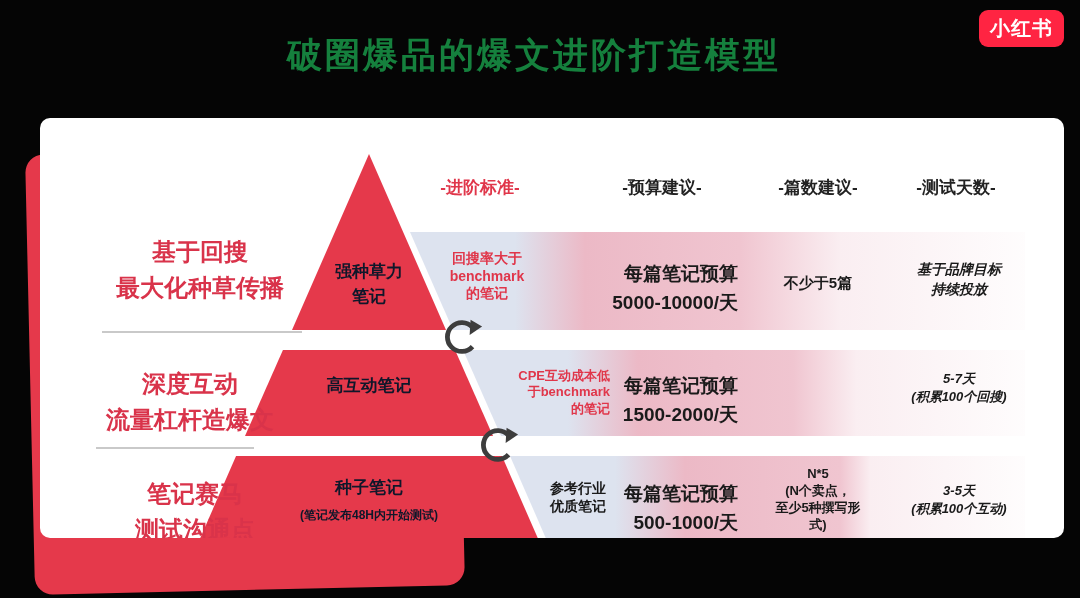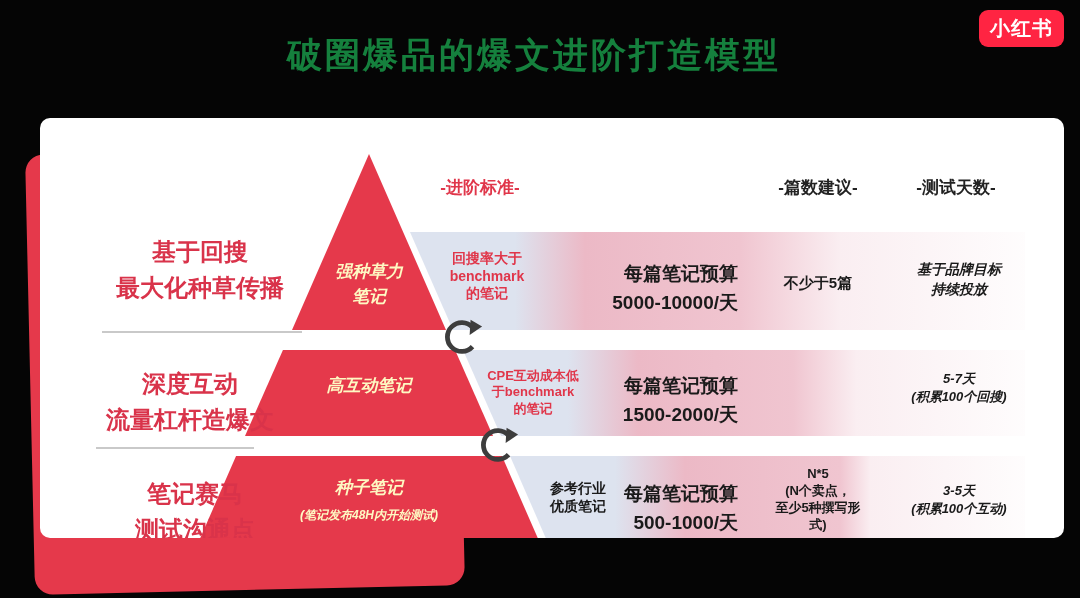--- a/index.html
+++ b/index.html
@@ -47,21 +47,21 @@
       rgba(246,224,230,0.55) 70%, rgba(250,238,241,0.15) 100%);
   }
   .band1 { left:370px; top:114px; width:615px; height:98px;
     clip-path:polygon(0 0,100% 0,100% 100%,43px 100%); }
   .band2 { left:423px; top:232px; width:562px; height:86px;
     clip-path:polygon(0 0,100% 0,100% 100%,38px 100%); }
   .band3 { left:470px; top:338px; width:515px; height:94px;
     clip-path:polygon(0 0,100% 0,100% 100%,41px 100%); }
 
   
-  .tier { position:absolute; background:#e5394b; color:#fef9c3; text-align:center;font-style:italic; }
+  .tier { position:absolute; background:#e5394b; color:#0f172a; text-align:center; }
   .tier1 { left:252px; top:36px; width:154px; height:176px;
     clip-path:polygon(50% 0,0 100%,100% 100%); }
   .tier2 { left:205px; top:232px; width:248px; height:86px;
     clip-path:polygon(15.3% 0,84.7% 0,100% 100%,0 100%); }
   .tier3 { left:155px; top:338px; width:348px; height:94px;
     clip-path:polygon(11.8% 0,88.2% 0,100% 100%,0 100%); }
   .tier-label { position:absolute; width:100%; font-weight:bold; font-size:17px;
     line-height:1.45; text-align:center; }
   .tl1 { top:106px; } .tl2 { top:24px; } .tl3 { top:20px; }
   .tier-sublabel { display:block; font-size:12px; font-weight:bold; margin-top:6px; }
@@ -83,21 +83,21 @@
   .cell { position:absolute; text-align:center; font-weight:bold; color:#1a1a1a; }
   .cell.red { color:#e0364a; }
   .std  { font-size:14px; line-height:1.25; width:130px; }
   .bud  { font-size:19px; line-height:1.5; width:150px; left:548px;text-align:right; }
   .cnt  { font-size:15px; width:140px; left:708px; }
   .day  { font-size:14px; line-height:1.4; width:150px; left:844px;font-style:italic; }
 
   .std1 { left:382px; top:132px; }
   .bud1 { top:142px; } .cnt1 { top:156px; } .day1 { top:142px; }
 
-  .std2 { left:428px; top:250px; font-size:13px; }
+  .std2 { left:440px; top:250px; font-size:13px;text-align:right; }
   .bud2 { top:254px; } .cnt2 { top:268px; } .day2 { top:252px; font-size:13px; }
 
   .std3 { left:478px; top:362px; width:120px; }
   .bud3 { top:362px; } .cnt3 { top:348px; font-size:13px; line-height:1.3; }
   .day3 { top:364px; font-size:13px; }
 
   
   .loop { position:absolute; width:46px; height:46px; }
   .loop1 { left:398px; top:196px; }
   .loop2 { left:434px; top:304px; }
@@ -108,20 +108,21 @@
 <div class="stage">
 
   <h1 class="title">破圈爆品的爆文进阶打造模型</h1>
   <div class="logo">小红书</div>
 
   <div class="card-accent"></div>
 
   <div class="card">
 
     <div class="col-header red ch0">-进阶标准-</div>
+    <div class="col-header ch1">-预算建议-</div>
     <div class="col-header ch2">-篇数建议-</div>
     <div class="col-header ch3">-测试天数-</div>
 
     <div class="band band1">
         <div class="band-bg"></div>
       </div>
     <div class="band band2">
         <div class="band-bg"></div>
       </div>
     <div class="band band3">

